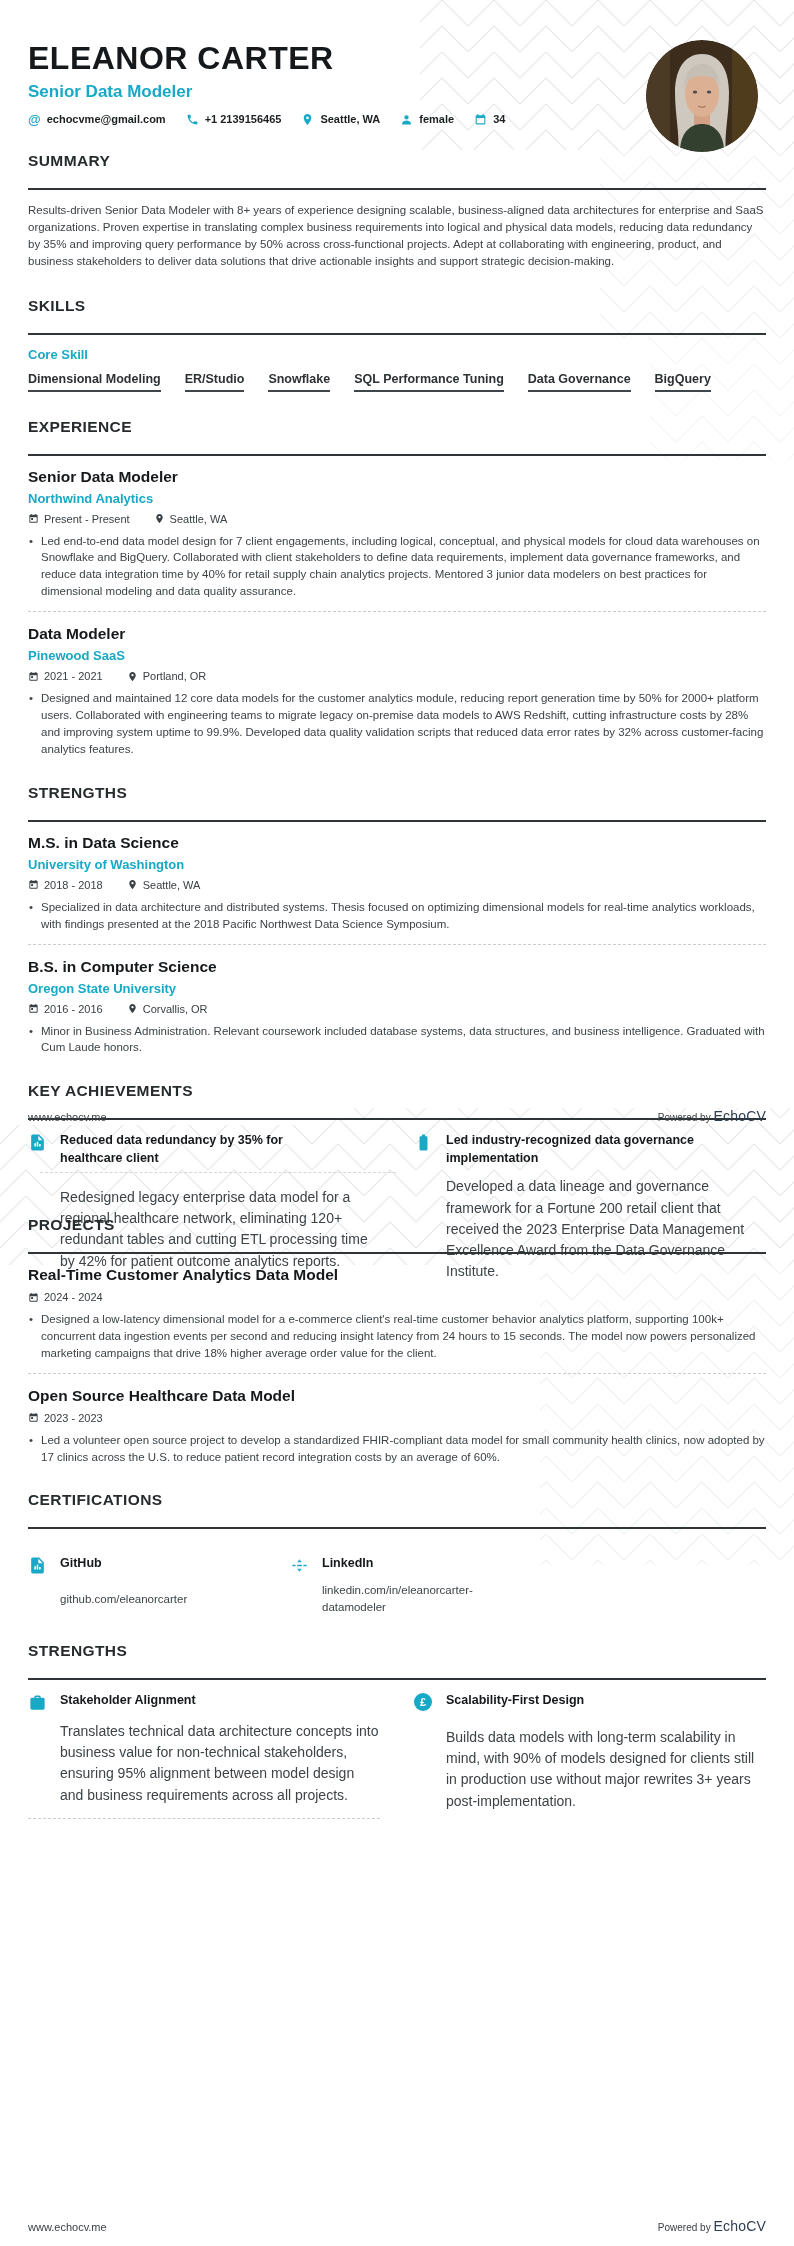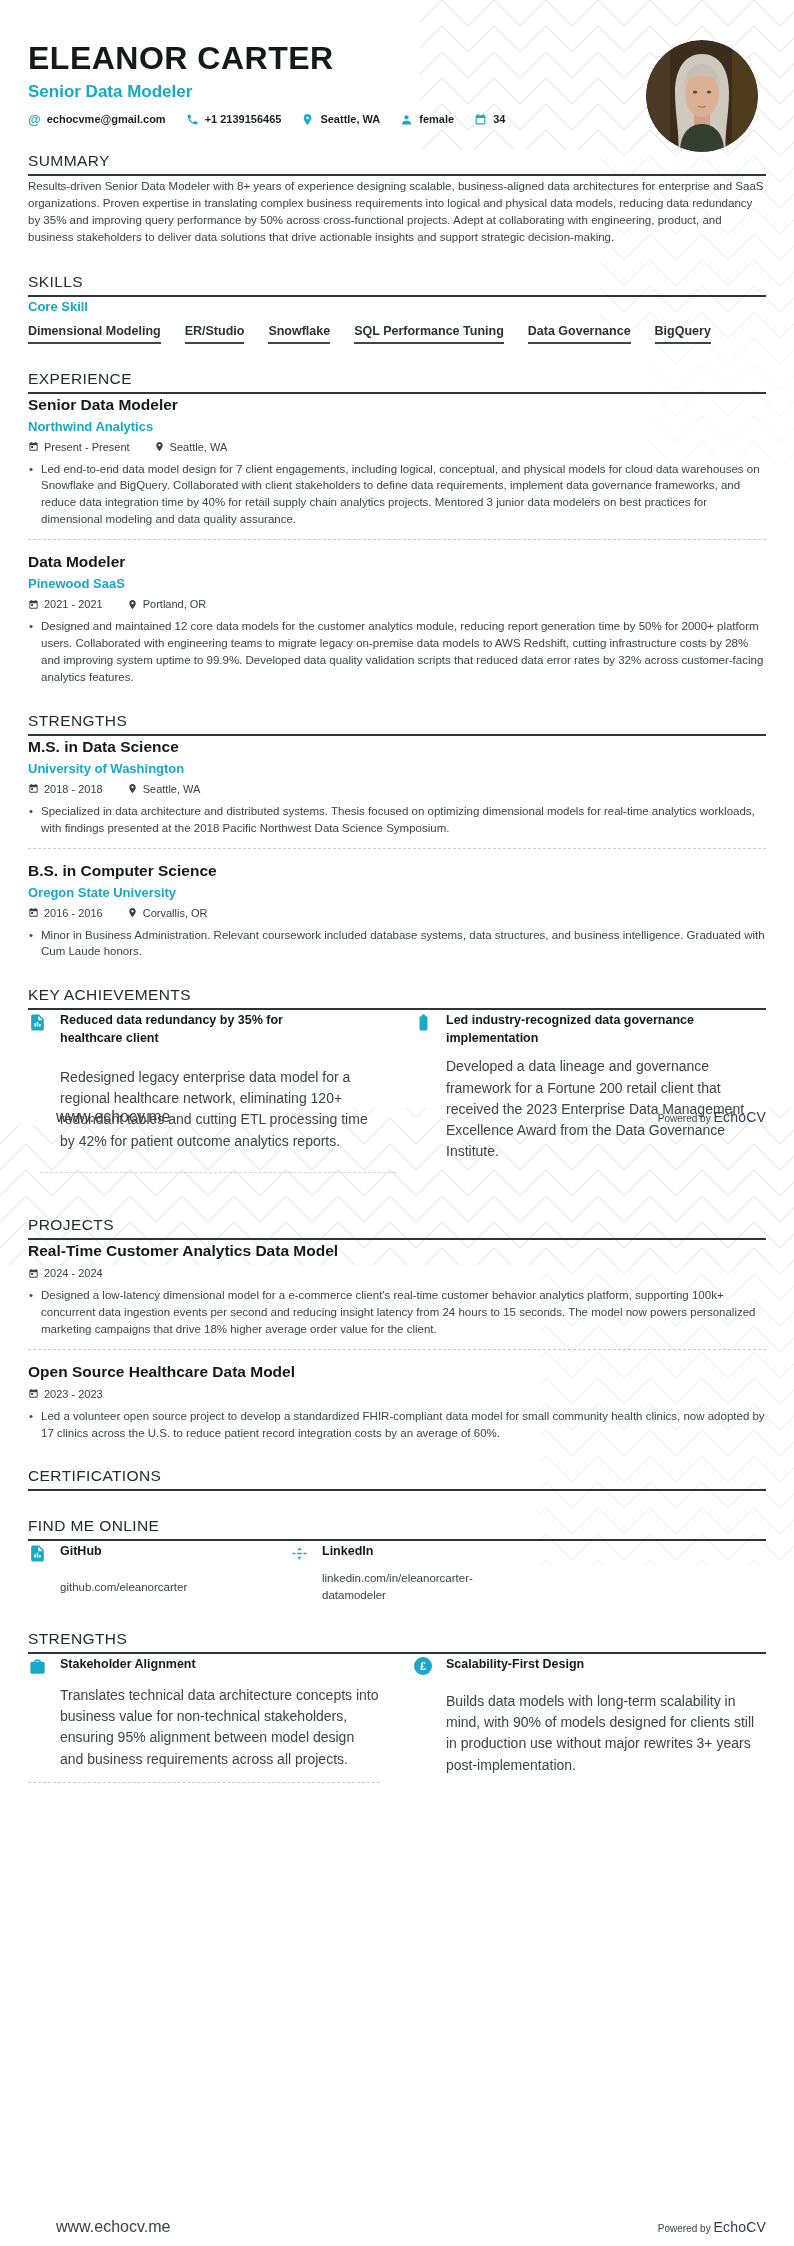--- a/index.html
+++ b/index.html
@@ -14,22 +14,22 @@
   .hdr-name { font-size:32px; font-weight:800; letter-spacing:.5px; color:#16191b; line-height:1.05; }
   .hdr-title { margin-top:6px; font-size:17px; font-weight:700; color:#17a9c6; }
   .hdr-contacts { display:flex; align-items:center; gap:20px; margin-top:11px; flex-wrap:wrap; }
   .contact { display:flex; align-items:center; gap:6px; font-size:11px; font-weight:700; color:#1b1f21; }
   .cicon { width:13px; height:13px; flex:0 0 auto; fill:#17a9c6; }
   .at-glyph { color:#17a9c6; font-weight:700; font-size:13px; line-height:1; }
   .avatar { position:absolute; top:40px; right:36px; width:112px; height:112px; border-radius:50%; overflow:hidden; }
 
   
   .sec { margin-top:26px; position:relative; }
-  .sec-h { font-size:15.5px; font-weight:400; color:#262b2d; letter-spacing:.4px;
-           padding-bottom:4px; border-bottom:2.5px solid #2f3437; margin-bottom:2px; }
+  .sec-h { font-size:15.5px; font-weight:700; color:#262b2d; letter-spacing:.4px;
+           padding-bottom:18px; border-bottom:2.5px solid #2f3437; margin-bottom:12px; }
   .para { font-size:11.5px; line-height:1.5; color:#3d4347; }
 
   
   .skill-group { font-size:13px; font-weight:700; color:#17a9c6; margin:2px 0 10px; }
   .skill-row { display:flex; gap:24px; flex-wrap:wrap; }
   .skill { font-size:12.5px; font-weight:700; color:#2c3133; padding-bottom:4px; border-bottom:2px solid #3f4549; }
 
   
   .entry-title { font-size:15.5px; font-weight:700; color:#16191b; }
   .org { font-size:13px; font-weight:700; color:#17a9c6; margin-top:5px; }
@@ -53,21 +53,21 @@
   .ii-sub { grid-column:2; margin-top:7px; font-size:11.5px; color:#3d4347; line-height:1.45; }
   .url-narrow { max-width:180px; overflow-wrap:break-word; }
 
   
   .cert-title { font-size:13px; font-weight:700; color:#16191b; line-height:1.45; max-width:360px; }
   .cert-sub { margin-top:7px; font-size:11.5px; color:#3d4347; }
   .cert-dash { border-bottom:1px dashed #c8cdd1; margin-top:12px; width:100%; }
 
   
   .footer { position:absolute; left:28px; right:28px; display:flex; justify-content:space-between; align-items:baseline; }
-  .footer-site { font-size:16px; color:#3b4246;margin-left:28px; }
+  .footer-site { font-size:11px; color:#3b4246; }
   .powered { font-size:10px; color:#3b4246; }
   .brand { font-size:14px; color:#2e3d52; letter-spacing:.2px; }
   .f1 { top:1108px; } .f2 { top:2218px; }
   .pagebreak-dash { position:absolute; top:1172px; left:40px; width:356px; border-top:1px dashed #d4d8da; }
 
   .page2 { position:absolute; top:1216px; left:28px; right:28px; }
   .page2 .sec:first-child { margin-top:0; }
 </style>
 </head>
 <body>
@@ -300,21 +300,20 @@
         </div>
         <p class="bullet">Led a volunteer open source project to develop a standardized FHIR-compliant data model for small community health clinics, now adopted by 17 clinics across the U.S. to reduce patient record integration costs by an average of 60%.</p>
       </div>
     </div>
 
     <div class="sec">
       <div class="sec-h">CERTIFICATIONS</div>
     </div>
 
     <div class="sec">
-      <div class="sec-h">FIND ME ONLINE</div>
       <div class="grid-online">
         <div class="iconitem">
           <svg class="bicon" viewBox="0 0 24 24">
               <path d="M14 2H6a2 2 0 0 0-2 2v16a2 2 0 0 0 2 2h12a2 2 0 0 0 2-2V8l-6-6zm-1 6V3.5L18.5 9H13zM8 17v-4h2v4H8zm3 0v-6h2v6h-2zm3 0v-3h2v3h-2z"></path>
             </svg>
           <div class="ii-title">GitHub</div>
           <div class="ii-sub">github.com/eleanorcarter</div>
         </div>
         <div class="iconitem">
           <svg class="bicon" viewBox="0 0 24 24">

